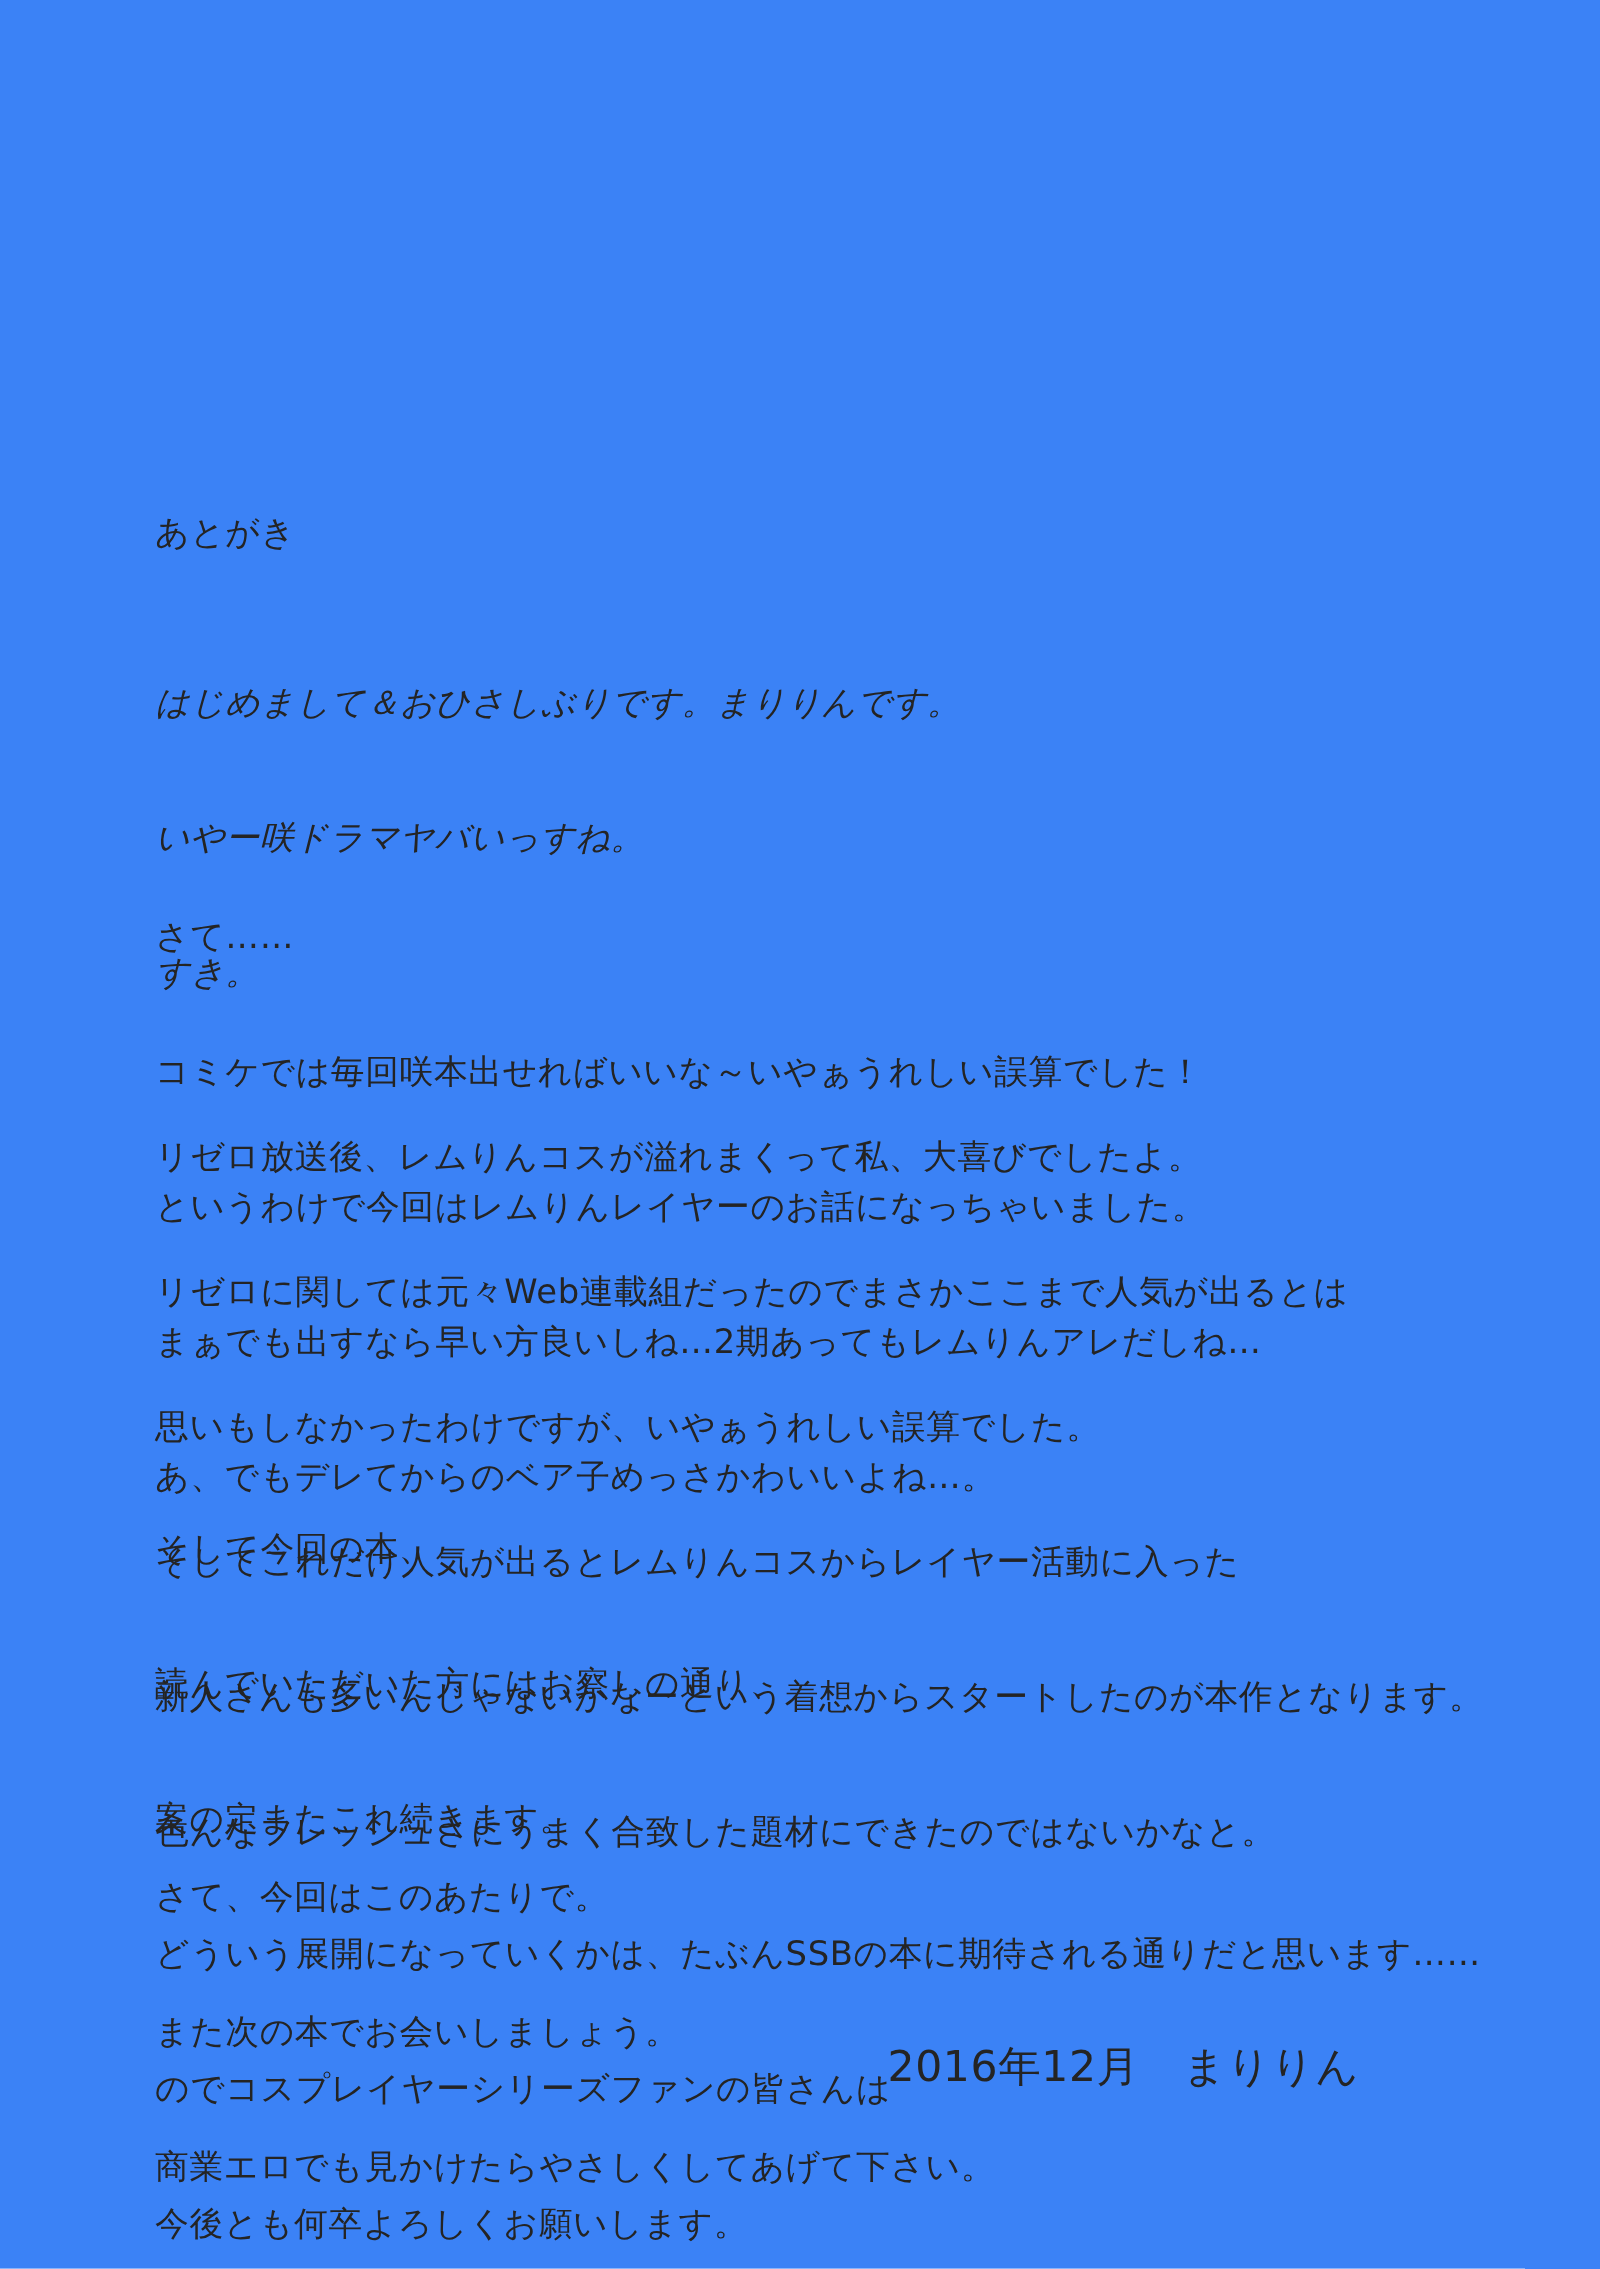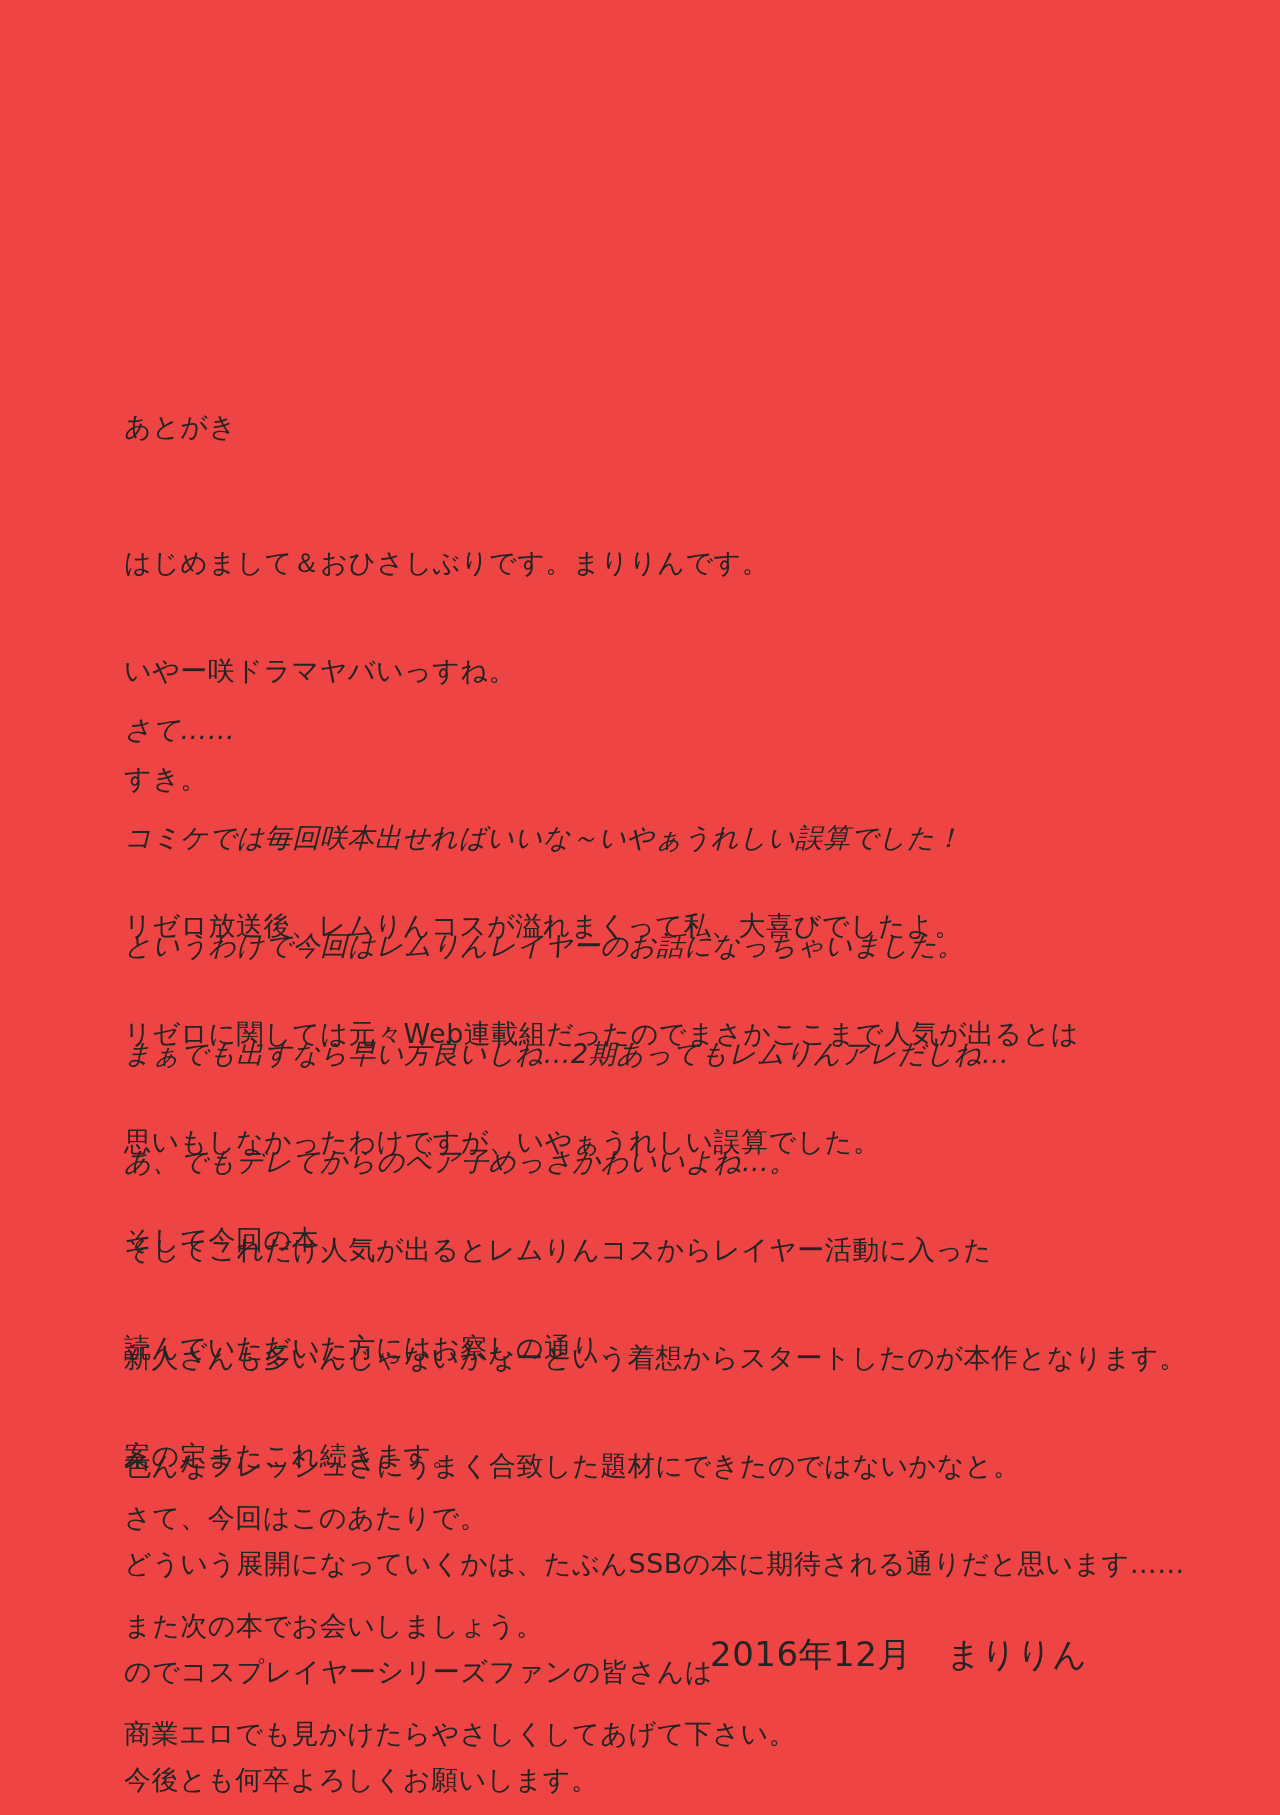--- a/index.html
+++ b/index.html
@@ -4,40 +4,40 @@
 <style>
   html, body {
     margin: 0;
     padding: 0;
     background: #ffffff;
   }
   .page {
     position: relative;
     width: 1280px;
     height: 1815px;
-    background: #ef4444;
+    background: #3b82f6;
     overflow: hidden;
     font-family: "DejaVu Sans", "Liberation Sans", sans-serif;
     color: #242424;
   }
   .block {
     position: absolute;
     left: 124px;
     margin: 0;
     font-size: 27px;
     line-height: 36px;
     font-weight: 400;
     letter-spacing: 0.5px;
     white-space: pre;
   }
   .title-block {
     top: 409px;
   }
-  .p1 { top: 473px; }
-  .p2 { top: 640px; font-style: italic; }
+  .p1 { top: 473px; font-style: italic; }
+  .p2 { top: 660px; }
   .p3 { top: 836px; }
   .p4 { top: 1150px; }
   .p5 { top: 1428px; }
   .line {
     display: block;
   }
   .signature {
     position: absolute;
     left: 710px;
     top: 1636px;

